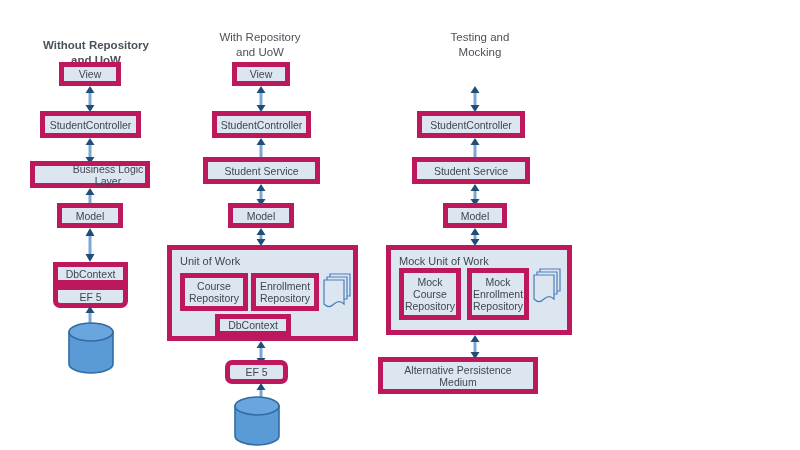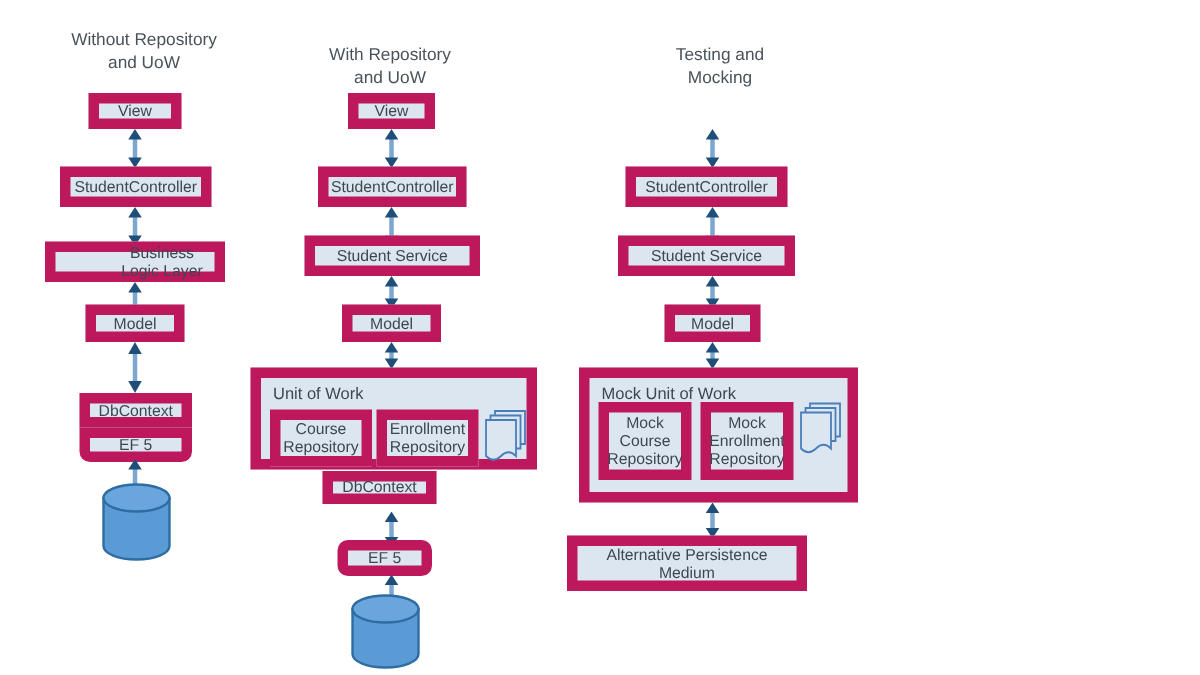--- a/index.html
+++ b/index.html
@@ -30,21 +30,21 @@
     line-height: 15px;
     color: #4a5259;
     white-space: pre-line;
   }
 
   
   .box {
     position: absolute;
     box-sizing: border-box;
     background: #dce6f1;
-    border: 7px solid #be185d;
+    border: 5px solid #be185d;
     display: flex;
     align-items: center;
     justify-content: center;
     text-align: center;
     font-size: 10.5px;
     line-height: 12px;
     color: #3f474e;
     white-space: pre-line;
   }
   .box.round {
@@ -80,21 +80,21 @@
   
   .docs {
     position: absolute;
   }
 </style>
 </head>
 <body>
 
 <div id="canvas">
 
-  <div class="col-title" style="left:16px; top:20px; width:160px;">Without Repository
+  <div class="col-title" style="left:16px; top:38px; width:160px;font-weight:bold;">Without Repository
 and UoW</div>
 
   <div class="box" style="left:59px; top:62px; width:62px; height:24px;">View</div>
 
   <svg class="arrow" style="left:84px; top:86px; height:26px;" viewBox="0 0 12 26">
     <line x1="6" y1="3" x2="6" y2="23" stroke="#7ba7d0" stroke-width="3"></line>
     <path d="M6 0 L10.5 7 L1.5 7 Z" fill="#1f4e79"></path>
     <path d="M6 26 L10.5 19 L1.5 19 Z" fill="#1f4e79"></path>
   </svg>
 
@@ -165,21 +165,21 @@
   </svg>
 
   <div class="box" style="left:228px; top:203px; width:66px; height:25px;">Model</div>
 
   <svg class="arrow" style="left:255px; top:228px; height:18px;" viewBox="0 0 12 18">
     <line x1="6" y1="3" x2="6" y2="15" stroke="#7ba7d0" stroke-width="3"></line>
     <path d="M6 0 L10.5 7 L1.5 7 Z" fill="#1f4e79"></path>
     <path d="M6 18 L10.5 11 L1.5 11 Z" fill="#1f4e79"></path>
   </svg>
 
-  <div class="box container" style="left:167px; top:245px; width:191px; height:68px;">
+  <div class="box container" style="left:167px; top:245px; width:191px; height:96px;">
     <span class="container-label">Unit of Work</span>
   </div>
 
   <div class="box" style="left:180px; top:273px; width:68px; height:38px;">Course
 Repository</div>
 
   <div class="box" style="left:251px; top:273px; width:68px; height:38px;">Enrollment
 Repository</div>
 
   <svg class="docs" style="left:322px; top:270px;" width="30" height="40" viewBox="0 0 30 40">

